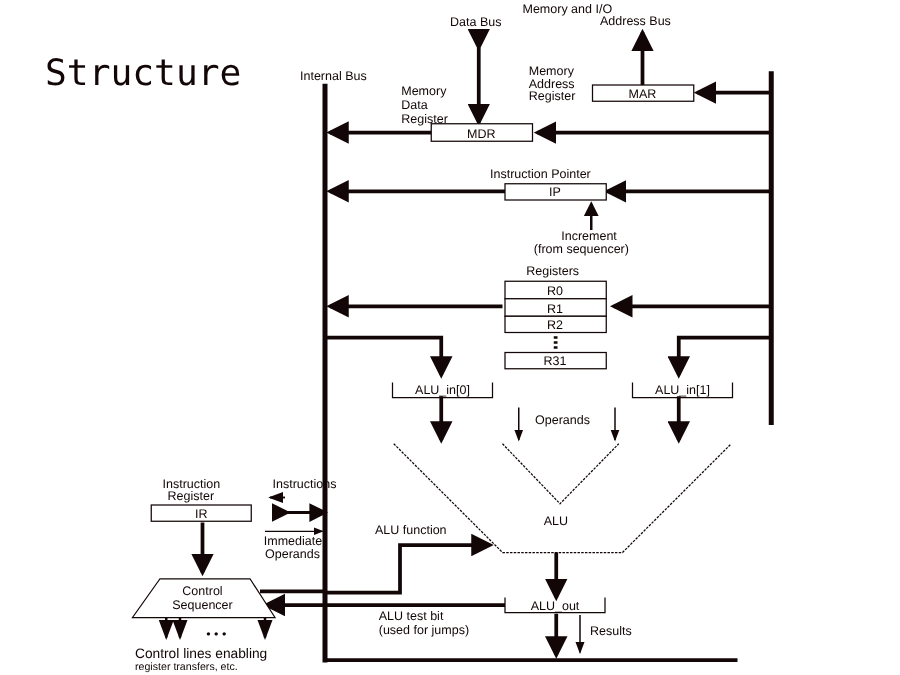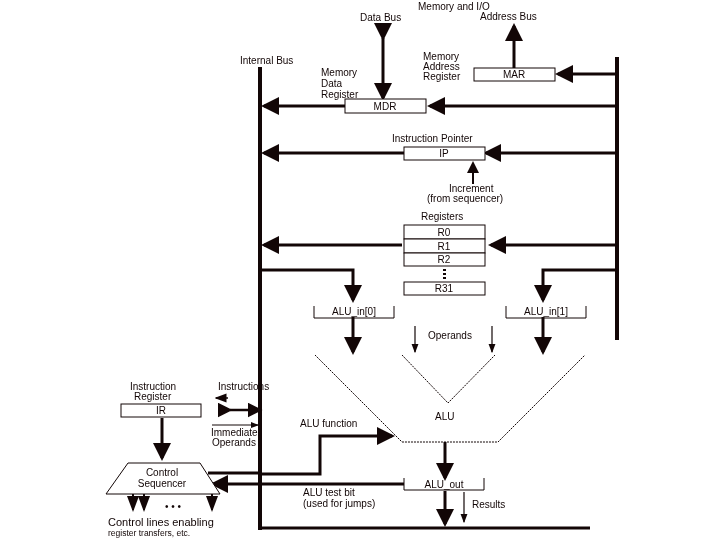--- a/index.html
+++ b/index.html
@@ -7,20 +7,21 @@
     #title { position: absolute; left: 36px; top: 36px; font-family: "DejaVu Sans Mono", monospace; font-size: 29px; line-height: 44px; color: #120606; }
     #title div { white-space: nowrap; }
     svg { position: absolute; left: 0; top: 0; }
     svg text { font-family: "Liberation Sans", sans-serif; font-size: 10px; fill: #120606; }
     .lbl-small { font-size: 9.5px; }
   </style>
 </head>
 <body>
 
 <div id="title">
+  <div>Structure</div>
 </div>
 
 <svg width="720" height="540" viewBox="0 0 720 540">
   <defs>
     <marker id="ah" markerWidth="6" markerHeight="6" refX="5" refY="3" orient="auto" markerUnits="strokeWidth">
       <path d="M0,0 L6,3 L0,6 z" fill="#120606"></path>
     </marker>
     <marker id="ahs" markerWidth="8" markerHeight="8" refX="7" refY="4" orient="auto" markerUnits="strokeWidth">
       <path d="M0,1 L8,4 L0,7 z" fill="#120606"></path>
     </marker>

